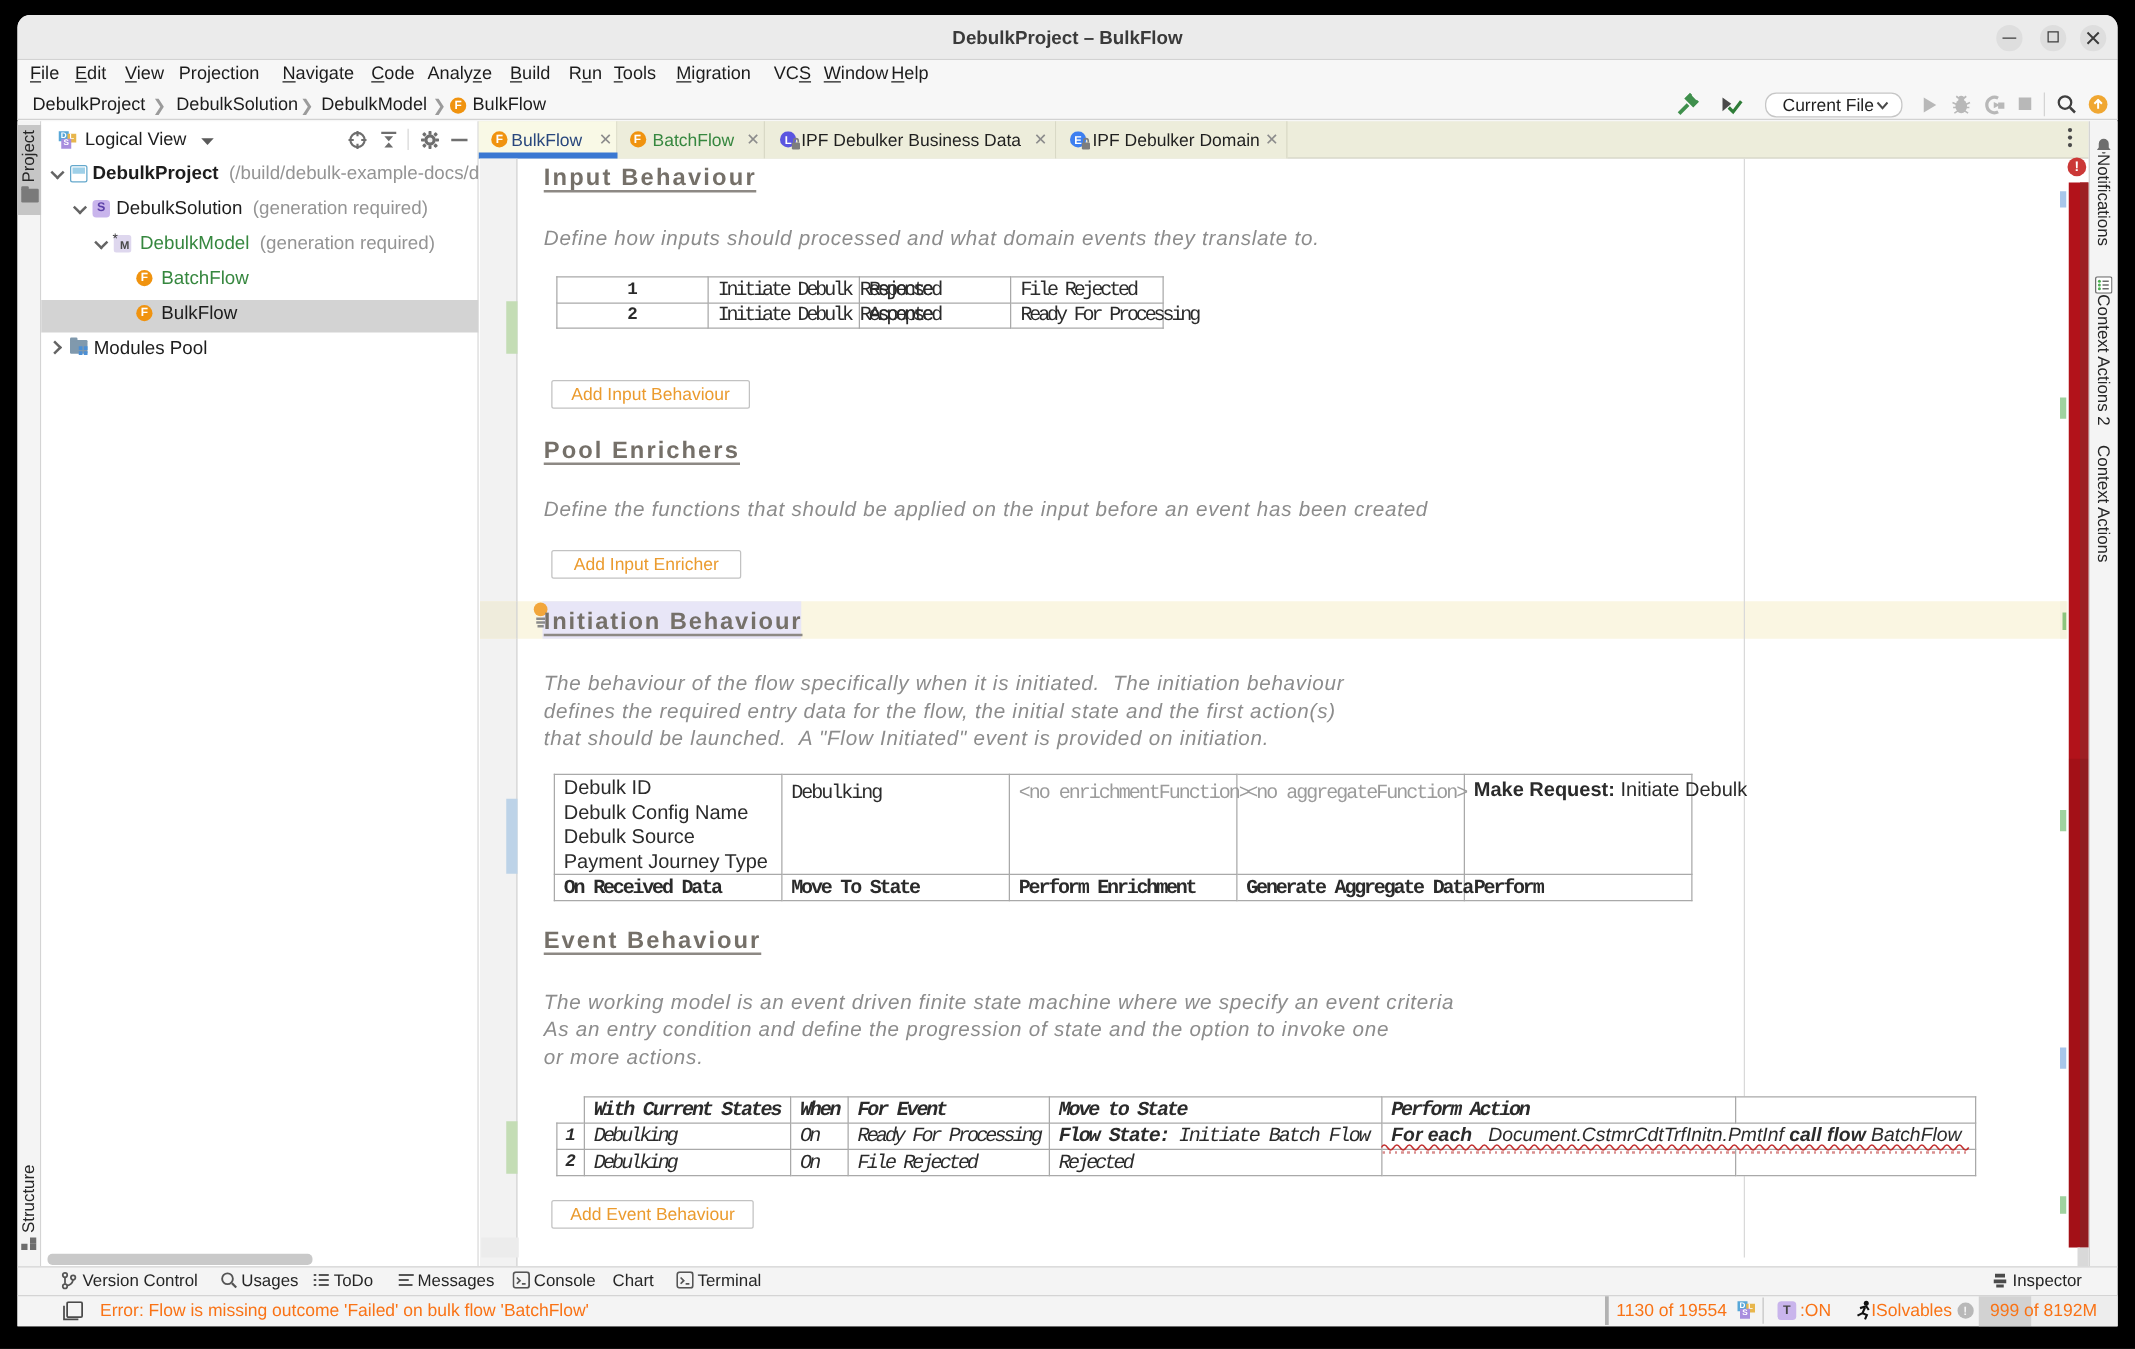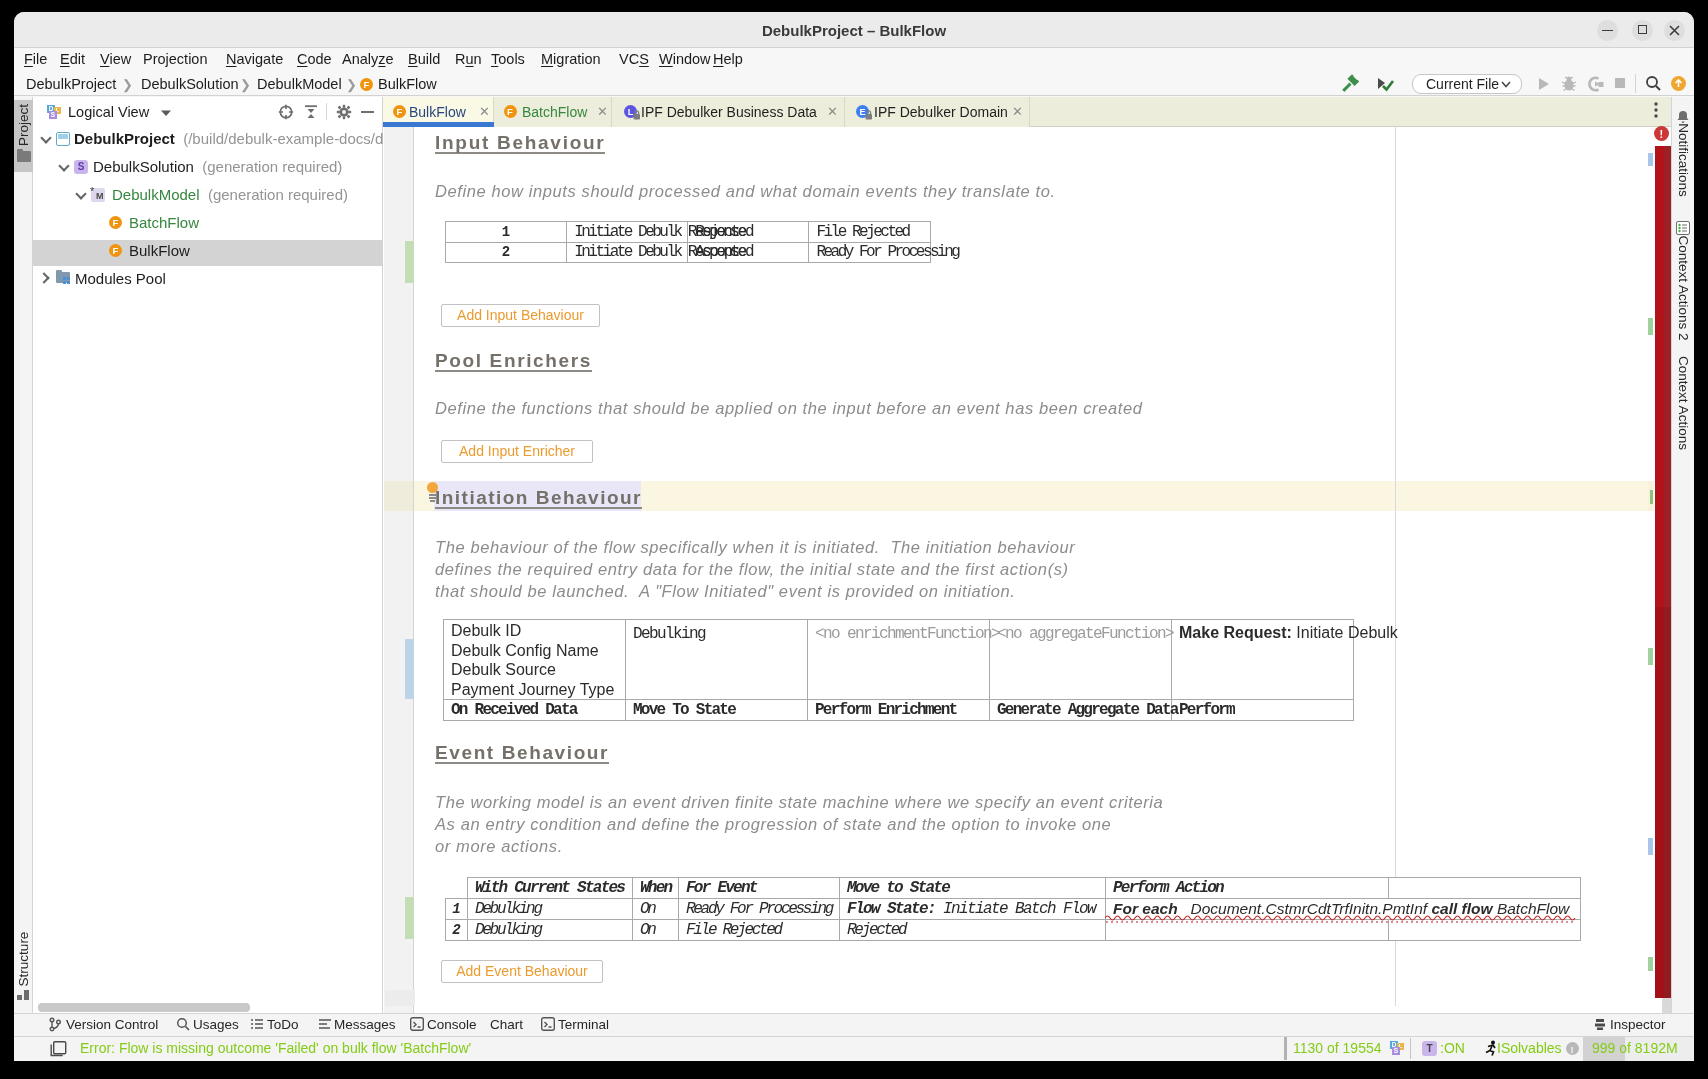--- a/index.html
+++ b/index.html
@@ -47,21 +47,21 @@
   td.num { font-weight:bold; text-align:center; padding:0; font-size:14px; letter-spacing:0; }
   td.none { border:none; background:transparent; }
   td.sans { font-family:"Liberation Sans", sans-serif; font-size:16px; letter-spacing:0; }
   .graytx { color:#9b9b9b; }
   td.t1 { letter-spacing:-2.5px; }
   td.ev { letter-spacing:-2.3px; }
   
   #btoolbar { position:absolute; left:14px; top:1013px; width:1680px; height:23px; background:#f4f4f4; border-top:1px solid #d4d4d4; }
   #statusbar { position:absolute; left:14px; top:1036px; width:1680px; height:25px; background:#f4f4f4; border-top:1px solid #d4d4d4; }
   .bitem { position:absolute; top:1017px; font-size:13.5px; color:#262626; }
-  .sitem { position:absolute; top:1040px; font-size:14px; color:#84cc16; }
+  .sitem { position:absolute; top:1040px; font-size:14px; color:#f97316; }
 </style>
 </head>
 <body>
 <div id="win"></div>
 <div id="titlebar"></div>
 <div id="title">DebulkProject – BulkFlow</div>
 <div id="menubar"></div>
 
 <div class="winbtn" style="left:1597px;"></div>
 <div class="winbtn" style="left:1631.5px;"></div>

